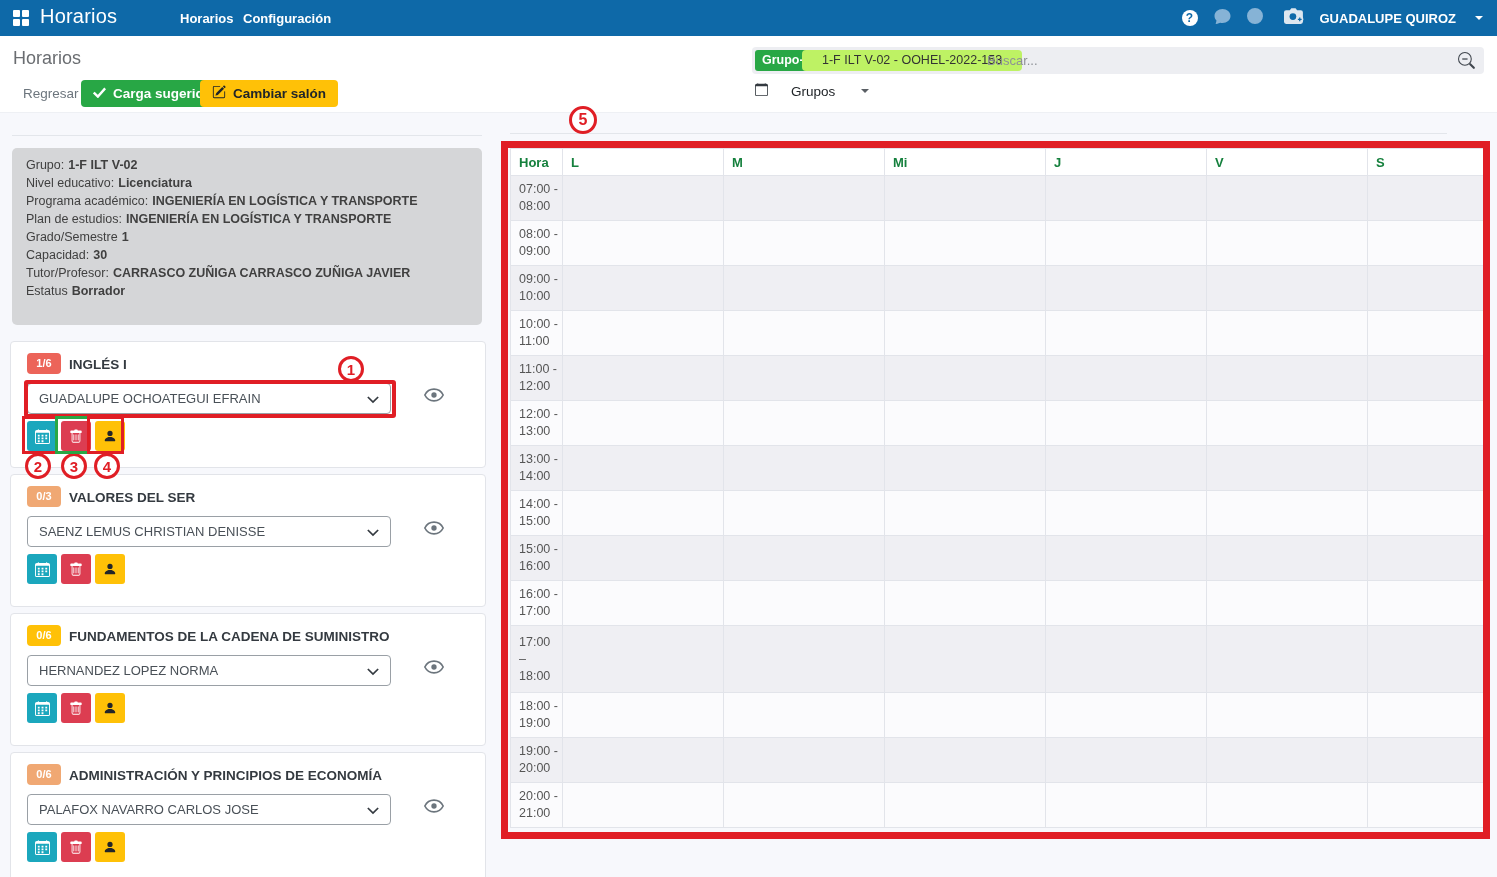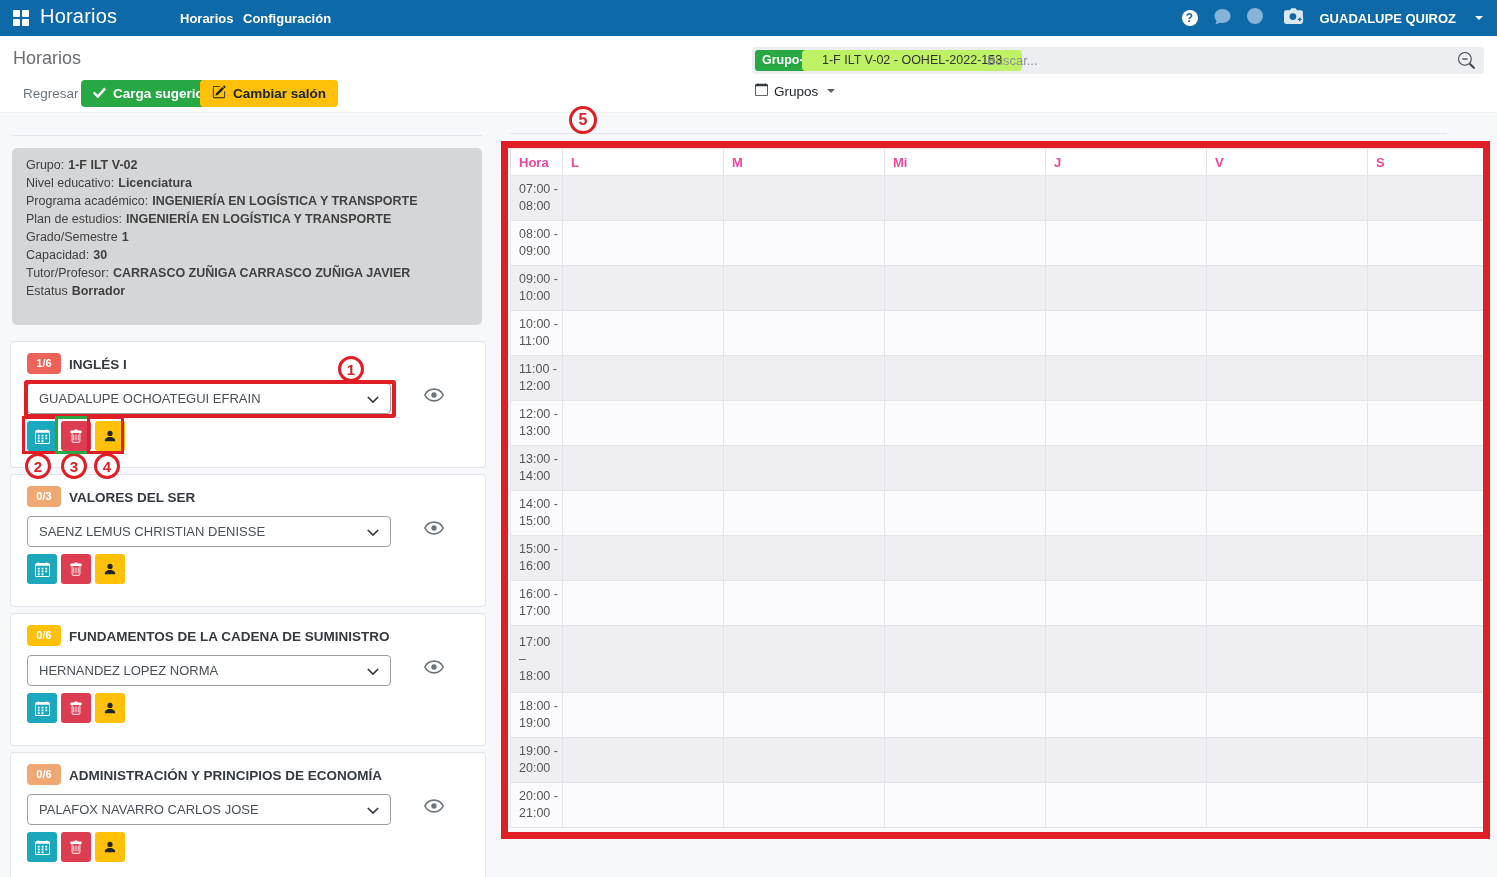--- a/index.html
+++ b/index.html
@@ -35,21 +35,21 @@
   .btn-yellow { left:200px; background:#ffc107; color:#212529; }
 
   .search-bar { position:absolute; left:752px; top:11px; width:732px; height:27px; background:#edeef2;
                 border-radius:4px; }
   .grupo-badge { position:absolute; left:3px; top:3px; height:21px; line-height:21px; background:#28a745;
                  color:#fff; font-size:12.5px; font-weight:700; padding:0 7px; border-radius:3px; }
   .grupo-chip { position:absolute; left:50px; top:3px; height:21px; line-height:21px; background:#bef264;
                 color:#333; font-size:12.5px; padding:0 20px; border-radius:4px; }
   .buscar-ph { position:absolute; left:235px; top:6px; font-size:13px; color:#8d9196; }
   .magnifier { position:absolute; right:9px; top:5px; cursor:pointer; }
-  .grupos-dd { position:absolute; left:755px; top:47px; display:flex; align-items:center; gap:6px;
+  .grupos-dd { position:absolute; left:755px; top:47px; display:flex; align-items:center; gap:23px;
                font-size:13.5px; color:#212529; cursor:pointer; }
   .caret-d { width:0; height:0; border-left:4px solid transparent; border-right:4px solid transparent;
              border-top:4px solid #5a5f64; margin-left:3px; }
 
   
   .hr-left  { position:absolute; left:12px; top:135px; width:470px; border-top:1px solid #e3e6eb; }
   .hr-right { position:absolute; left:510px; top:133px; width:937px; border-top:1px solid #e3e6eb; }
 
   .info-panel { position:absolute; left:12px; top:148px; width:470px; height:177px; background:#d5d6d8;
                 border-radius:5px; padding:8px 14px; font-size:12.5px; color:#404040; overflow:hidden; }
@@ -76,21 +76,21 @@
   .abtn.per { left:84px; background:#ffc107; }
   #card0 { top:341px; height:127px; }
   #card1 { top:474px; height:133px;text-decoration:underline; }
   #card2 { top:613px; height:133px; }
   #card3 { top:752px; height:133px; }
 
   
   .sched { position:absolute; left:510px; top:148px; width:973px; border-collapse:collapse;
            table-layout:fixed; background:#fff; z-index:1; }
   .sched th, .sched td { border:1px solid #e2e4ea; }
-  .sched thead th { height:27px; font-size:13px; font-weight:700; color:#ec4899; text-align:left;
+  .sched thead th { height:27px; font-size:13px; font-weight:700; color:#15803d; text-align:left;
                     padding-left:8px; background:#fff; }
   .sched tbody tr { height:45px; }
   .sched tbody tr.tall { height:67px; }
   .sched tbody tr:nth-child(odd) { background:#efeff3; }
   .sched tbody tr:nth-child(even) { background:#fbfbfd; }
   .sched td.time { font-size:12.5px; color:#555; padding:4px 2px 4px 8px; white-space:pre-line;
                    line-height:17px; vertical-align:middle; }
   .sched td.slot { cursor:pointer; }
 
   

